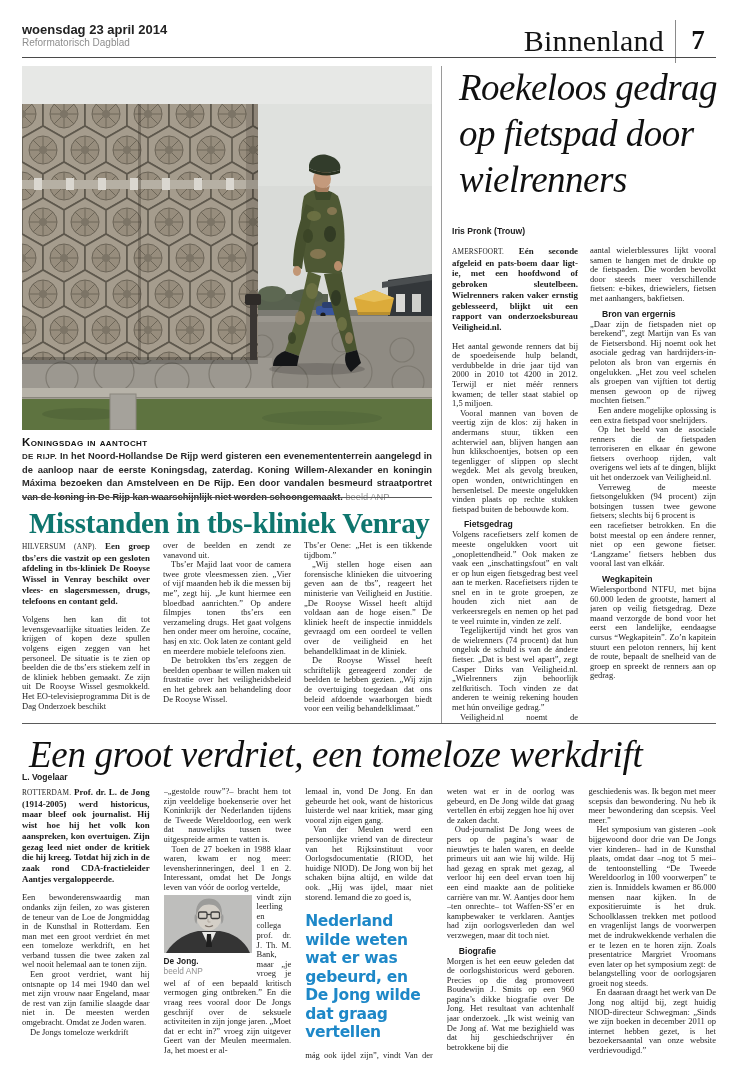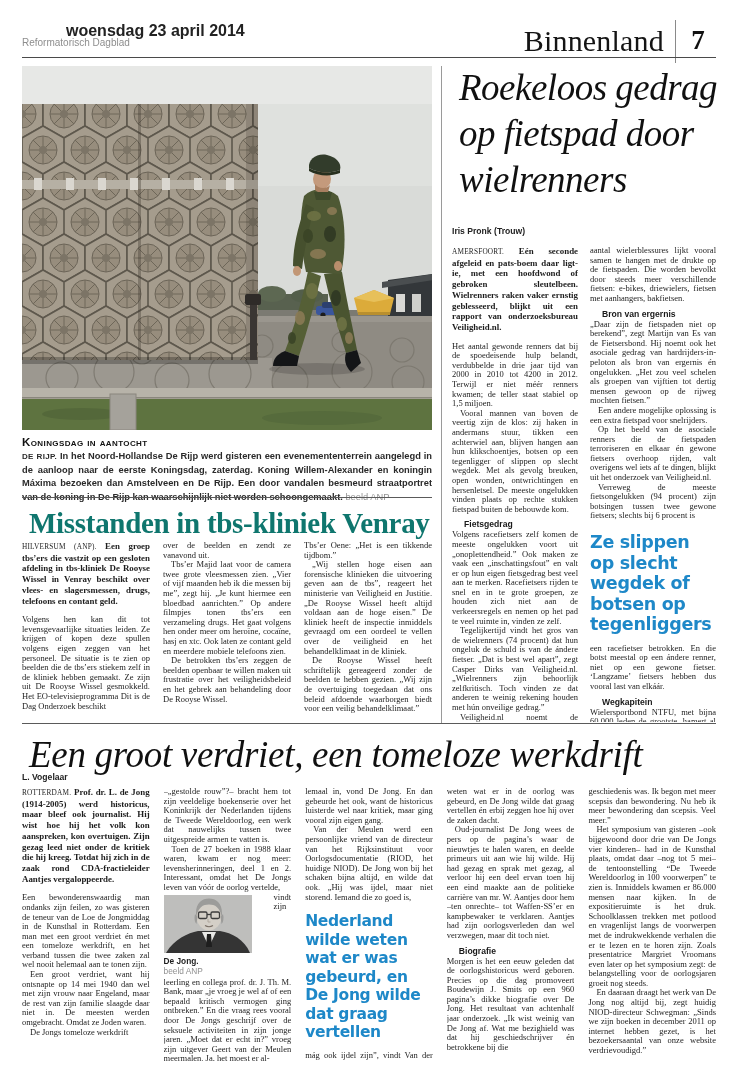--- a/index.html
+++ b/index.html
@@ -1,20 +1,20 @@
 <!DOCTYPE html>
 <html lang="nl"><head>
 <meta charset="utf-8">
 <style>
   html,body{margin:0;padding:0;background:#e9e9e9;}
   .page{position:relative;width:738px;height:1068px;background:#ffffff;overflow:hidden;
         font-family:"Liberation Serif",serif;color:#1c1c1c;margin:0 auto;}
   
   .hdr-date{position:absolute;left:22px;top:22px;font-family:"Liberation Sans",sans-serif;
-            font-weight:700;font-size:16px;color:#222;margin-left:44px;}
+            font-weight:700;font-size:13px;color:#222;}
   .hdr-paper{position:absolute;left:22px;top:37px;font-family:"Liberation Sans",sans-serif;
              font-size:10px;color:#8e8e8e;}
   .hdr-section{position:absolute;right:74px;top:24px;font-family:"Liberation Serif",serif;
                font-size:30px;color:#141414;letter-spacing:.2px;}
   .hdr-vbar{position:absolute;left:675px;top:20px;width:1px;height:43px;background:#8a8a8a;}
   .hdr-page{position:absolute;left:684px;top:25px;width:28px;text-align:center;
             font-family:"Liberation Serif",serif;font-weight:700;font-size:27px;color:#111;}
   .hdr-rule{position:absolute;left:22px;right:22px;top:57px;border-top:1px solid #4a4a4a;}
   
   .vrule-mid{position:absolute;left:441px;top:66px;height:657px;width:1px;background:#9a9a9a;}
@@ -48,21 +48,21 @@
   .lead{font-weight:700;font-size:8.9px;line-height:10.7px;margin-bottom:9px;}
   .dateline{font-weight:400;font-size:7.3px;text-transform:uppercase;letter-spacing:.2px;}
   .subhead{font-family:"Liberation Sans",sans-serif;font-weight:700;font-size:8.6px;
            margin:5px 0 1px 12px;color:#191919;}
   .pullquote{font-family:"DejaVu Sans",sans-serif;font-weight:700;font-size:17.5px;line-height:20.5px;
              letter-spacing:-.3px;margin:11px 0 9px 0;}
   .quotebox{font-family:"DejaVu Sans",sans-serif;font-weight:700;font-size:15.5px;line-height:18.5px;
             letter-spacing:-.3px;margin:10px 0 9px 0;}
   
   .photowrap{overflow:visible;}
-  .portrait{float:left;width:88px;margin:2px 22px 2px 0;}
+  .portrait{float:left;width:88px;margin:2px 5px 2px 0;}
   .portrait svg{display:block;}
   .portrait figcaption{font-family:"Liberation Sans",sans-serif;font-size:8.3px;line-height:10px;
                        color:#8f8f8f;margin-top:3px;}
   .portrait figcaption b{color:#1d1d1d;}
   figure{margin:0;padding:0;}
   h1,h2,h4{margin:7px;padding:0;font-weight:inherit;}
 </style>
 </head>
 <body>
 
@@ -238,21 +238,20 @@
         <p class="para ind">Tegelijkertijd vindt het gros van de wielrenners (74 procent) dat hun ongeluk de schuld is van de ándere fietser. „Dat is best wel apart”, zegt Casper Dirks van Veiligheid.nl. „Wielrenners zijn behoorlijk zelfkritisch. Toch vinden ze dat anderen te weinig rekening houden met hún onveilige gedrag.”</p>
         <p class="para ind">Veiligheid.nl noemt de smartphone als mogelijke boosdoener: die leidt met muziek en fietsapps de aandacht van de renners af. Maar de toename van het</p>
       </div>
     <div class="col">
         <p class="para">aantal wielerblessures lijkt vooral samen te hangen met de drukte op de fietspaden. Die worden bevolkt door steeds meer verschillende fietsen: e-bikes, driewielers, fietsen met aanhangers, bakfietsen.</p>
         <h4 class="subhead">Bron van ergernis</h4>
         <p class="para">„Daar zijn de fietspaden niet op berekend”, zegt Martijn van Es van de Fietsersbond. Hij noemt ook het asociale gedrag van hardrijders-in-peloton als bron van ergernis én ongelukken. „Het zou veel schelen als groepen van vijftien tot dertig mensen gewoon op de rijweg mochten fietsen.”</p>
         <p class="para ind">Een andere mogelijke oplossing is een extra fietspad voor snelrijders.</p>
         <p class="para ind">Op het beeld van de asociale renners die de fietspaden terroriseren en elkaar én gewone fietsers overhoop rijden, valt overigens wel iets af te dingen, blijkt uit het onderzoek van Veiligheid.nl.</p>
         <p class="para ind">Verreweg de meeste fietsongelukken (94 procent) zijn botsingen tussen twee gewone fietsers; slechts bij 6 procent is</p>
-        <div class="pullquote" style="color: rgb(30, 136, 200);">Ze slippen op slecht wegdek of botsen op tegenliggers</div>
         <p class="para">een racefietser betrokken. En die botst meestal op een ándere renner, niet op een gewone fietser. ‘Langzame’ fietsers hebben dus vooral last van elkáár.</p>
         <h4 class="subhead">Wegkapitein</h4>
         <p class="para">Wielersportbond NTFU, met bijna 60.000 leden de grootste, hamert al jaren op veilig fietsgedrag. Deze maand verzorgde de bond voor het eerst een landelijke, eendaagse cursus “Wegkapitein”. Zo’n kapitein stuurt een peloton renners, hij kent de route, bepaalt de snelheid van de groep en spreekt de renners aan op gedrag.</p>
       </div>
   </div>
 
   <div class="rule-bottom"></div>
   <h1 class="hl-verdriet">Een groot verdriet, een tomeloze werkdrift</h1>
   <div class="byline by-verdriet">L. Vogelaar</div>
   <div class="cols cols-verdriet">

